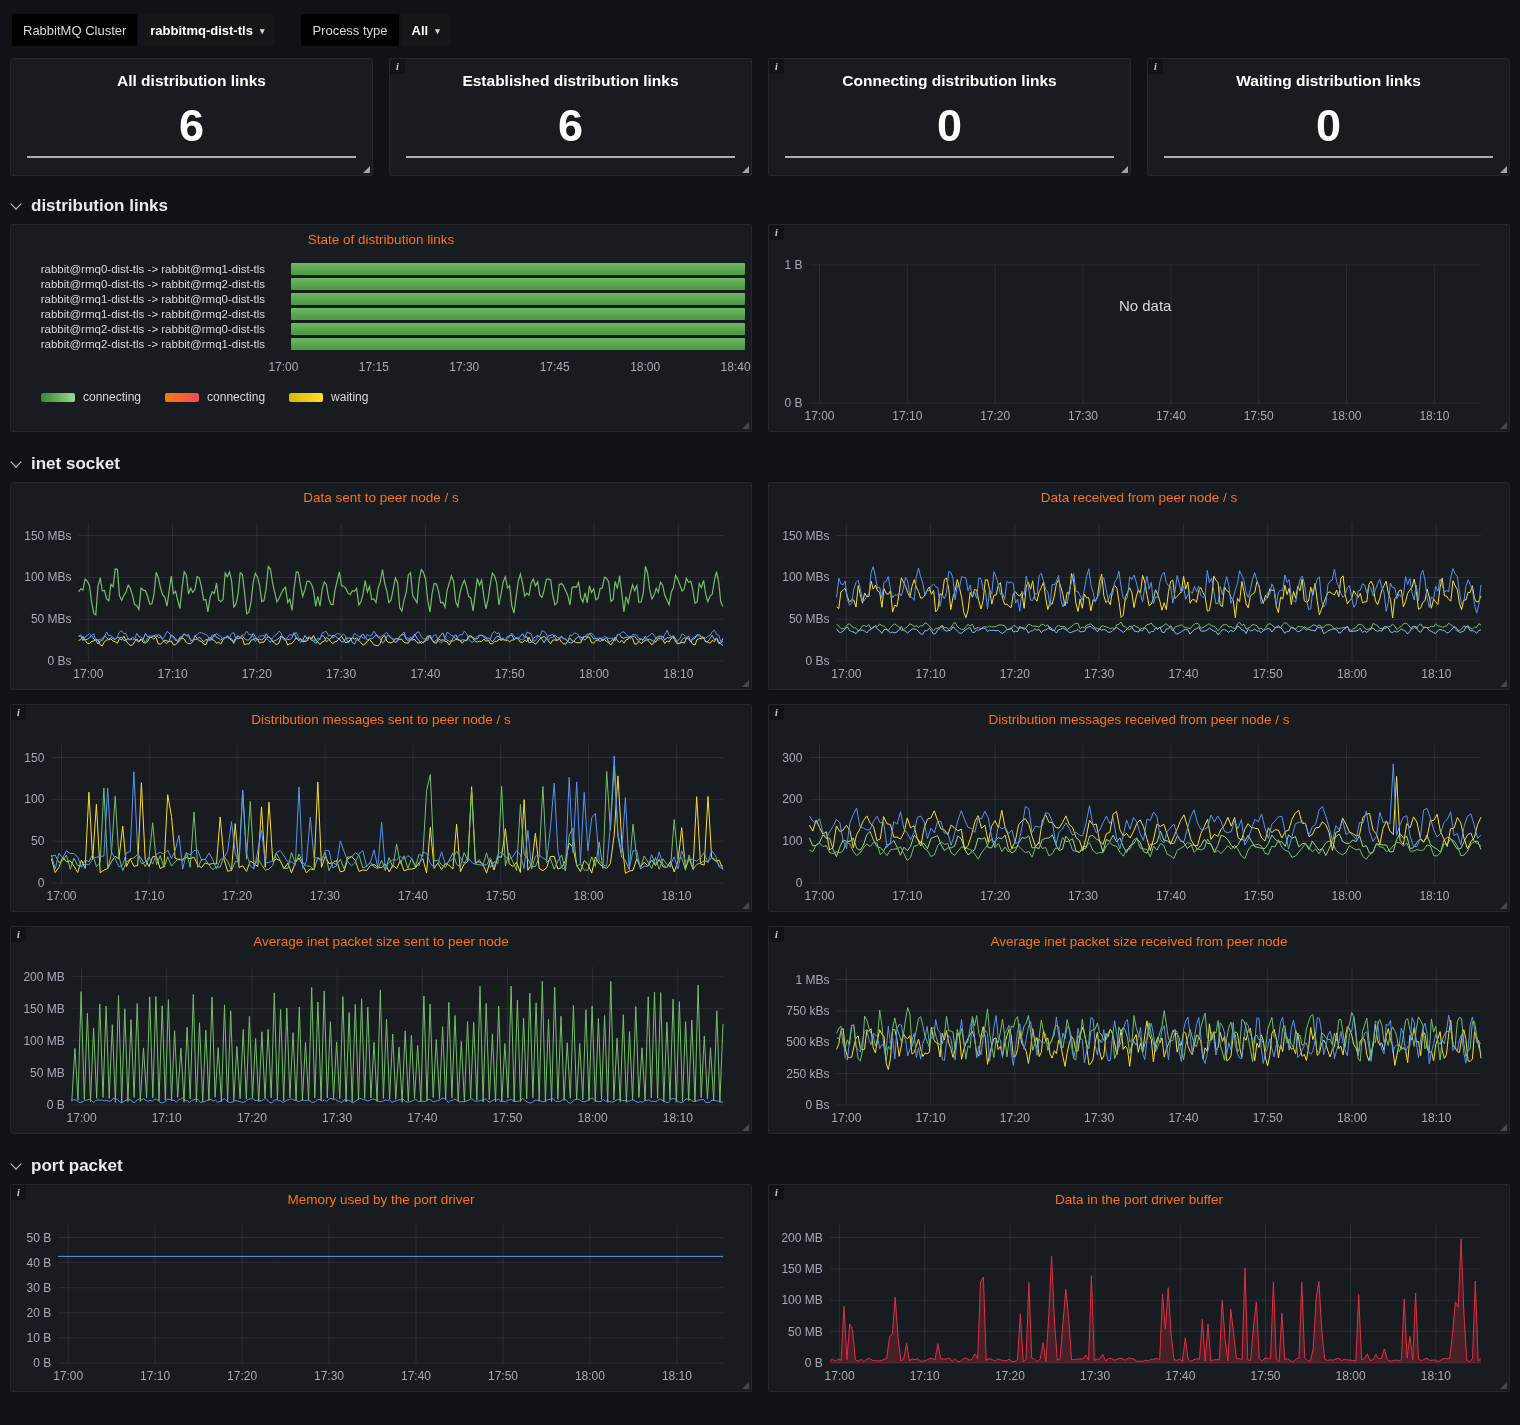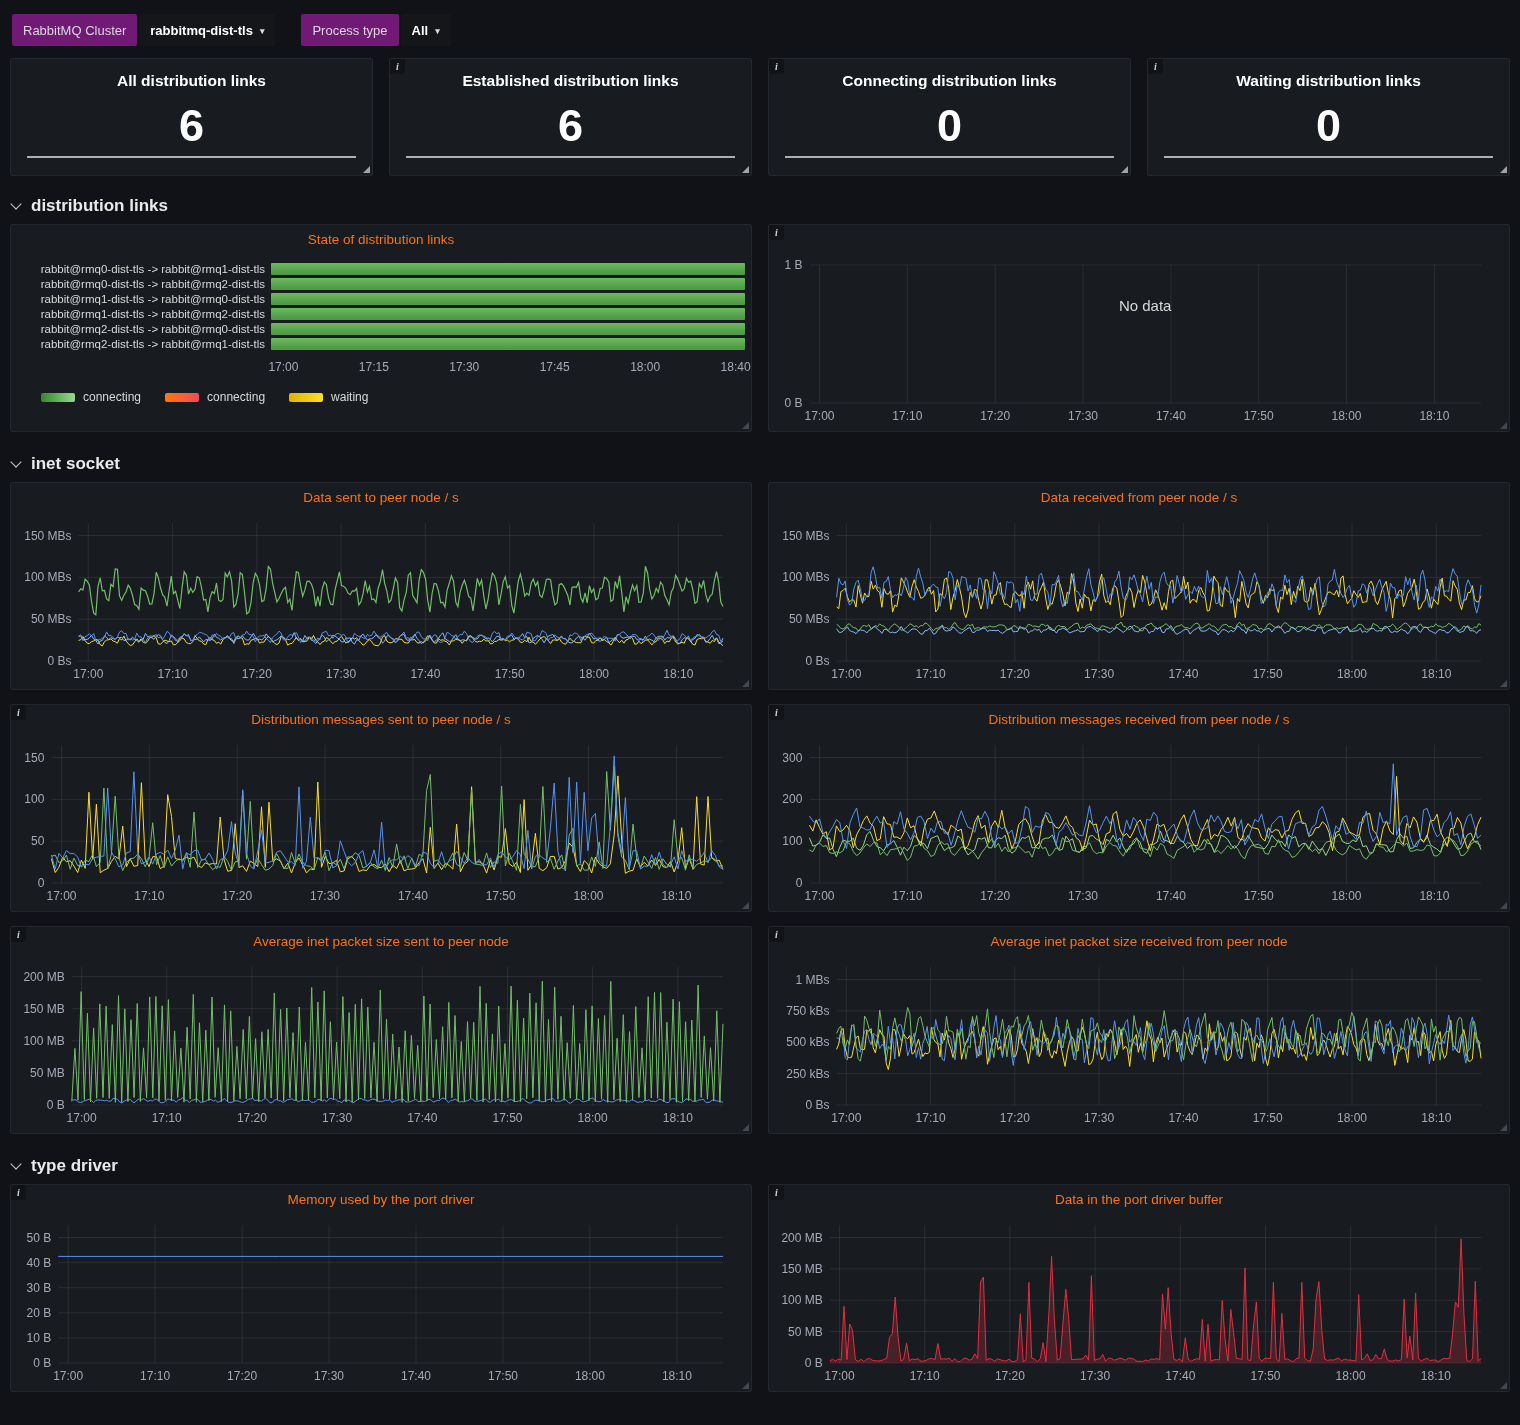--- a/index.html
+++ b/index.html
@@ -1,21 +1,21 @@
 <!DOCTYPE html>
 <html><head>
 <meta charset="utf-8">
 <style>
   html,body{margin:0;padding:0;background:#111217;font-family:"Liberation Sans",sans-serif;color:#d8d9da;}
   .page{width:1520px;min-height:1425px;overflow:hidden;}
 
   
   .topbar{display:flex;align-items:center;gap:26px;margin:12px 10px 10px 12px;height:36px;}
   .var-group{display:flex;align-items:center;gap:2px;}
-  .chip-label{background:#701a75;color:#d8d9da;font-size:13px;font-weight:500;padding:0 11px;height:32px;display:flex;align-items:center;border-radius:2px;}
+  .chip-label{background:#000000;color:#d8d9da;font-size:13px;font-weight:500;padding:0 11px;height:32px;display:flex;align-items:center;border-radius:2px;}
   .chip-value{background:#141619;color:#ffffff;font-size:13px;font-weight:600;padding:0 11px;height:32px;display:flex;align-items:center;gap:7px;border-radius:2px;cursor:pointer;}
   .caret{font-size:9px;color:#d8d9da;transform:translateY(1px);}
 
   
   .stats-row{display:grid;grid-template-columns:repeat(4,1fr);gap:16px;height:118px;margin:0 10px 12px 10px;}
   .stat{position:relative;border-radius:2px;background:#56a64b;display:flex;flex-direction:column;align-items:center;overflow:hidden;}
   .stat-title{margin-top:13px;font-size:15.5px;font-weight:600;color:#ffffff;}
   .stat-value{flex:1;display:flex;align-items:center;font-size:45px;font-weight:600;color:#ffffff;margin-bottom:14px;}
   .stat-line{position:absolute;left:16px;right:16px;bottom:17px;height:2px;background:rgba(255,255,255,0.65);}
   .stat .corner{border-bottom-color:rgba(255,255,255,0.6);}
@@ -31,21 +31,21 @@
   .panel-title{height:28px;display:flex;align-items:center;justify-content:center;font-size:13.5px;font-weight:400;color:#f97316;cursor:pointer;}
   .chart{position:absolute;top:30px;left:6px;right:6px;bottom:4px;}
   .chart svg text{fill:rgba(204,204,220,0.80);font-size:12px;font-family:"Liberation Sans",sans-serif;}
   .chart svg text.nodata{fill:#d8d9da;font-size:15px;}
   .info{position:absolute;top:0;left:0;width:15px;height:15px;font:italic bold 10px "Liberation Serif",serif;color:#cfd2d5;display:flex;align-items:center;justify-content:center;background:rgba(0,0,0,0.28);border-bottom-right-radius:3px;z-index:2;cursor:pointer;}
   .corner{position:absolute;right:2px;bottom:2px;width:0;height:0;border-left:7px solid transparent;border-bottom:7px solid #45494f;cursor:nwse-resize;z-index:2;}
 
   
   .st-rows{display:flex;flex-direction:column;gap:3px;margin-top:8px;}
   .st-row{display:flex;align-items:center;height:12px;}
-  .st-label{width:248px;text-align:right;padding-right:6px;font-size:11.5px;color:#d8d9da;white-space:nowrap;}
+  .st-label{width:248px;text-align:right;padding-right:26px;font-size:11.5px;color:#d8d9da;white-space:nowrap;}
   .st-bar{flex:1;height:12px;border-radius:1px;background:linear-gradient(180deg,#6cbb60 0%,#4f9a45 85%);}
   .st-axis{position:relative;height:16px;margin-left:257px;margin-top:10px;font-size:12px;color:rgba(204,204,220,0.80);}
   .st-axis span{position:absolute;transform:translateX(-50%);}
   .st-legend{display:flex;gap:24px;margin:14px 0 0 24px;align-items:center;}
   .lg-item{display:flex;align-items:center;cursor:pointer;}
   .lg-swatch{display:inline-block;width:34px;height:9px;border-radius:2px;margin-right:8px;}
   .lg-text{font-size:12px;color:#d8d9da;}
 </style>
 </head>
 <body>
@@ -405,21 +405,21 @@
             <path d="M61.6 92.4L63.8 86.8L65.9 73.9L68.1 71.4L70.2 91.0L72.4 100.2L74.5 100.6L76.7 100.2L78.8 90.0L81.0 80.7L83.2 79.0L85.3 91.5L87.5 92.9L89.6 92.3L91.8 73.2L93.9 74.2L96.1 71.7L98.2 90.8L100.4 95.9L102.5 83.4L104.7 72.7L106.9 77.6L109.0 79.2L111.2 106.1L113.3 112.6L115.5 101.2L117.6 72.9L119.8 72.6L121.9 81.8L124.1 99.4L126.3 89.0L128.4 76.4L130.6 80.4L132.7 81.7L134.9 78.5L137.0 97.1L139.2 95.5L141.3 88.8L143.5 82.2L145.7 91.9L147.8 99.6L150.0 95.9L152.1 96.8L154.3 95.3L156.4 70.3L158.6 82.2L160.7 85.3L162.9 87.0L165.0 99.9L167.2 76.0L169.4 83.1L171.5 73.5L173.7 85.9L175.8 91.4L178.0 100.5L180.1 92.5L182.3 76.4L184.4 77.8L186.6 102.3L188.8 92.4L190.9 86.0L193.1 81.2L195.2 76.9L197.4 74.4L199.5 81.2L201.7 96.1L203.8 99.2L206.0 79.9L208.2 69.6L210.3 80.5L212.5 107.3L214.6 97.2L216.8 88.6L218.9 81.8L221.1 80.9L223.2 92.7L225.4 89.2L227.5 99.7L229.7 86.5L231.9 79.0L234.0 72.4L236.2 78.2L238.3 100.0L240.5 99.4L242.6 92.3L244.8 73.6L246.9 86.9L249.1 89.6L251.3 94.5L253.4 106.5L255.6 93.2L257.7 71.6L259.9 85.4L262.0 80.7L264.2 99.6L266.3 95.3L268.5 73.6L270.7 83.9L272.8 80.9L275.0 97.0L277.1 101.1L279.3 93.7L281.4 96.7L283.6 83.1L285.7 87.9L287.9 99.3L290.0 109.4L292.2 95.7L294.4 85.5L296.5 79.3L298.7 82.6L300.8 93.4L303.0 94.0L305.1 78.1L307.3 70.3L309.4 76.0L311.6 87.9L313.8 107.6L315.9 106.6L318.1 101.9L320.2 85.3L322.4 75.3L324.5 94.2L326.7 102.6L328.8 99.2L331.0 76.5L333.2 79.7L335.3 72.2L337.5 76.7L339.6 85.8L341.8 97.9L343.9 87.5L346.1 72.4L348.2 92.5L350.4 89.1L352.5 92.4L354.7 109.4L356.9 89.5L359.0 82.0L361.2 77.5L363.3 95.3L365.5 86.1L367.6 95.1L369.8 78.3L371.9 63.8L374.1 77.4L376.3 82.7L378.4 105.0L380.6 86.9L382.7 80.4L384.9 85.8L387.0 81.0L389.2 100.1L391.3 92.5L393.5 86.7L395.7 81.2L397.8 75.3L400.0 72.5L402.1 95.1L404.3 86.9L406.4 88.0L408.6 74.7L410.7 76.0L412.9 88.6L415.1 94.4L417.2 97.6L419.4 88.0L421.5 78.1L423.7 79.6L425.8 84.4L428.0 102.0L430.1 90.9L432.3 94.4L434.4 66.8L436.6 83.2L438.8 74.7L440.9 92.8L443.1 90.7L445.2 75.4L447.4 84.4L449.5 79.4L451.7 103.7L453.8 102.7L456.0 98.8L458.2 78.2L460.3 74.9L462.5 76.6L464.6 90.3L466.8 100.3L468.9 80.1L471.1 83.3L473.2 73.2L475.4 71.2L477.6 87.9L479.7 103.8L481.9 86.2L484.0 90.5L486.2 77.8L488.3 83.3L490.5 101.2L492.6 108.8L494.8 98.5L496.9 76.5L499.1 72.3L501.3 81.2L503.4 100.9L505.6 87.9L507.7 94.7L509.9 75.4L512.0 81.7L514.2 87.2L516.3 92.2L518.5 91.2L520.7 96.9L522.8 75.9L525.0 90.7L527.1 99.3L529.3 97.4L531.4 103.4L533.6 90.7L535.7 70.5L537.9 82.6L540.1 75.4L542.2 98.5L544.4 96.4L546.5 87.1L548.7 83.0L550.8 86.8L553.0 94.1L555.1 100.0L557.3 92.5L559.4 89.6L561.6 75.9L563.8 91.7L565.9 89.2L568.1 97.9L570.2 81.0L572.4 69.6L574.5 72.1L576.7 78.2L578.8 87.7L581.0 90.9L583.2 98.4L585.3 83.7L587.5 81.6L589.6 82.6L591.8 97.6L593.9 103.7L596.1 95.6L598.2 88.5L600.4 67.3L602.6 83.2L604.7 88.0L606.9 86.4L609.0 93.2L611.2 78.7L613.3 71.5L615.5 83.3L617.6 88.4L619.8 108.4L621.9 98.3L624.1 87.1L626.3 92.2L628.4 90.6L630.6 93.8L632.7 105.6L634.9 78.4L637.0 83.1L639.2 70.5L641.3 85.1L643.5 84.5L645.7 98.6L647.8 74.0L650.0 77.2L652.1 90.9L654.3 96.2L656.4 94.0L658.6 104.0L660.7 88.0L662.9 81.3L665.1 74.6L667.2 93.4L669.4 101.3L671.5 97.6L673.7 76.6L675.8 63.3L678.0 88.5L680.1 90.6L682.3 94.5L684.4 95.6L686.6 81.1L688.8 72.5L690.9 82.7L693.1 103.8L695.2 104.4L697.4 101.9L699.5 74.7L701.7 81.9L703.8 83.9L706.0 101.3" fill="none" stroke="#fade2a" stroke-width="1"></path>
             <path d="M61.6 80.7L63.8 81.7L65.9 75.4L68.1 77.3L70.2 100.9L72.4 102.9L74.5 83.7L76.7 67.9L78.8 69.3L81.0 90.6L83.2 92.8L85.3 94.9L87.5 82.6L89.6 74.3L91.8 72.6L93.9 82.5L96.1 87.7L98.2 76.4L100.4 77.7L102.5 79.9L104.7 91.7L106.9 87.5L109.0 88.4L111.2 93.2L113.3 69.2L115.5 86.2L117.6 80.7L119.8 102.0L121.9 72.3L124.1 67.5L126.3 68.1L128.4 79.2L130.6 82.7L132.7 98.9L134.9 92.4L137.0 82.9L139.2 76.4L141.3 100.6L143.5 90.6L145.7 102.2L147.8 86.3L150.0 80.8L152.1 69.4L154.3 85.5L156.4 79.5L158.6 82.6L160.7 62.5L162.9 73.1L165.0 75.2L167.2 102.3L169.4 103.6L171.5 85.7L173.7 78.4L175.8 81.6L178.0 94.5L180.1 102.8L182.3 79.2L184.4 78.6L186.6 62.6L188.8 86.2L190.9 86.8L193.1 83.9L195.2 69.8L197.4 61.9L199.5 78.9L201.7 101.0L203.8 89.0L206.0 98.1L208.2 80.8L210.3 73.0L212.5 76.3L214.6 104.3L216.8 88.7L218.9 70.3L221.1 58.6L223.2 80.4L225.4 83.0L227.5 100.6L229.7 76.2L231.9 73.1L234.0 68.1L236.2 95.1L238.3 108.4L240.5 90.6L242.6 73.8L244.8 66.7L246.9 81.1L249.1 92.4L251.3 81.5L253.4 70.2L255.6 64.6L257.7 77.2L259.9 79.8L262.0 98.3L264.2 82.0L266.3 85.0L268.5 86.2L270.7 84.4L272.8 86.9L275.0 86.6L277.1 81.7L279.3 78.2L281.4 60.2L283.6 77.6L285.7 91.0L287.9 76.1L290.0 81.8L292.2 69.6L294.4 71.5L296.5 90.2L298.7 100.5L300.8 91.6L303.0 71.4L305.1 81.3L307.3 82.6L309.4 105.8L311.6 93.9L313.8 84.9L315.9 60.7L318.1 61.7L320.2 88.6L322.4 98.2L324.5 82.4L326.7 85.6L328.8 72.7L331.0 94.8L333.2 103.8L335.3 103.4L337.5 79.6L339.6 63.7L341.8 77.8L343.9 90.3L346.1 84.6L348.2 73.1L350.4 65.4L352.5 62.5L354.7 85.0L356.9 82.4L359.0 84.7L361.2 88.4L363.3 80.5L365.5 70.5L367.6 96.5L369.8 102.6L371.9 84.0L374.1 72.6L376.3 66.3L378.4 76.9L380.6 94.9L382.7 90.0L384.9 84.3L387.0 73.5L389.2 68.7L391.3 86.4L393.5 102.9L395.7 81.7L397.8 73.1L400.0 74.1L402.1 74.6L404.3 94.4L406.4 104.7L408.6 72.3L410.7 64.0L412.9 60.1L415.1 77.5L417.2 96.5L419.4 80.5L421.5 68.1L423.7 60.5L425.8 79.0L428.0 101.5L430.1 106.5L432.3 96.2L434.4 87.6L436.6 75.0L438.8 80.6L440.9 98.0L443.1 89.2L445.2 65.8L447.4 69.1L449.5 76.1L451.7 97.1L453.8 85.7L456.0 92.8L458.2 65.4L460.3 88.1L462.5 96.8L464.6 101.0L466.8 101.5L468.9 82.6L471.1 65.3L473.2 68.6L475.4 77.6L477.6 81.9L479.7 86.5L481.9 60.9L484.0 61.4L486.2 90.7L488.3 106.5L490.5 95.6L492.6 91.2L494.8 81.7L496.9 91.8L499.1 99.9L501.3 88.0L503.4 81.8L505.6 65.1L507.7 60.3L509.9 81.3L512.0 79.7L514.2 93.3L516.3 71.5L518.5 63.2L520.7 75.0L522.8 100.6L525.0 97.7L527.1 93.0L529.3 88.5L531.4 85.9L533.6 94.6L535.7 97.4L537.9 94.4L540.1 83.2L542.2 60.9L544.4 61.3L546.5 74.4L548.7 97.9L550.8 89.7L553.0 77.8L555.1 74.2L557.3 83.4L559.4 101.5L561.6 93.3L563.8 86.1L565.9 74.5L568.1 86.2L570.2 93.6L572.4 98.9L574.5 77.0L576.7 74.1L578.8 59.3L581.0 74.9L583.2 98.3L585.3 84.3L587.5 84.7L589.6 76.1L591.8 74.7L593.9 90.6L596.1 104.4L598.2 85.3L600.4 64.0L602.6 65.3L604.7 84.5L606.9 92.1L609.0 96.9L611.2 67.1L613.3 68.6L615.5 63.4L617.6 95.7L619.8 89.8L621.9 87.9L624.1 88.8L626.3 71.1L628.4 77.2L630.6 94.7L632.7 89.4L634.9 88.9L637.0 60.6L639.2 65.2L641.3 85.1L643.5 100.8L645.7 82.5L647.8 71.9L650.0 66.1L652.1 76.6L654.3 106.8L656.4 95.3L658.6 86.5L660.7 77.5L662.9 84.5L665.1 87.4L667.2 82.9L669.4 86.7L671.5 74.0L673.7 58.1L675.8 70.5L678.0 93.6L680.1 90.5L682.3 93.9L684.4 83.0L686.6 77.4L688.8 96.2L690.9 106.2L693.1 92.4L695.2 67.9L697.4 59.9L699.5 71.9L701.7 85.4L703.8 86.3L706.0 86.2" fill="none" stroke="#5794f2" stroke-width="1"></path>
             <path d="M61.6 76.4L63.8 71.4L65.9 69.1L68.1 87.2L70.2 91.3L72.4 82.9L74.5 88.0L76.7 69.0L78.8 67.5L81.0 87.4L83.2 101.6L85.3 104.2L87.5 93.5L89.6 59.1L91.8 63.0L93.9 71.2L96.1 76.6L98.2 78.2L100.4 89.2L102.5 81.2L104.7 53.1L106.9 68.4L109.0 90.3L111.2 103.5L113.3 89.4L115.5 92.5L117.6 71.5L119.8 60.9L121.9 71.6L124.1 77.3L126.3 84.2L128.4 77.4L130.6 62.3L132.7 50.5L134.9 57.2L137.0 89.5L139.2 82.6L141.3 73.3L143.5 61.4L145.7 59.6L147.8 68.5L150.0 79.7L152.1 84.3L154.3 90.0L156.4 72.0L158.6 70.2L160.7 78.2L162.9 85.9L165.0 87.7L167.2 86.8L169.4 78.6L171.5 59.2L173.7 74.0L175.8 73.9L178.0 75.1L180.1 92.6L182.3 72.3L184.4 80.2L186.6 71.6L188.8 85.1L190.9 102.2L193.1 88.9L195.2 90.8L197.4 59.5L199.5 69.0L201.7 58.6L203.8 76.2L206.0 82.5L208.2 77.4L210.3 68.1L212.5 51.8L214.6 75.5L216.8 90.1L218.9 100.6L221.1 82.3L223.2 85.9L225.4 75.3L227.5 62.1L229.7 78.2L231.9 99.8L234.0 84.2L236.2 69.1L238.3 70.2L240.5 62.4L242.6 59.6L244.8 82.2L246.9 78.2L249.1 68.9L251.3 66.0L253.4 58.5L255.6 75.3L257.7 93.3L259.9 86.4L262.0 91.2L264.2 80.4L266.3 63.1L268.5 74.2L270.7 78.1L272.8 93.5L275.0 86.7L277.1 83.3L279.3 72.4L281.4 68.3L283.6 69.7L285.7 86.1L287.9 91.0L290.0 77.9L292.2 62.6L294.4 72.9L296.5 80.2L298.7 101.9L300.8 102.9L303.0 78.4L305.1 83.0L307.3 62.1L309.4 76.5L311.6 87.7L313.8 91.6L315.9 74.0L318.1 72.8L320.2 72.1L322.4 65.9L324.5 75.4L326.7 78.1L328.8 83.4L331.0 83.3L333.2 75.9L335.3 72.6L337.5 75.3L339.6 101.7L341.8 95.9L343.9 69.9L346.1 75.5L348.2 70.5L350.4 73.3L352.5 80.9L354.7 96.6L356.9 86.4L359.0 58.6L361.2 70.9L363.3 77.2L365.5 80.8L367.6 95.8L369.8 86.9L371.9 81.8L374.1 65.6L376.3 77.9L378.4 85.8L380.6 93.8L382.7 83.4L384.9 75.4L387.0 69.2L389.2 53.6L391.3 66.7L393.5 82.2L395.7 84.0L397.8 83.5L400.0 75.2L402.1 77.0L404.3 80.9L406.4 93.6L408.6 102.9L410.7 88.2L412.9 80.8L415.1 72.5L417.2 80.1L419.4 86.9L421.5 89.9L423.7 79.9L425.8 70.6L428.0 62.9L430.1 56.1L432.3 80.3L434.4 84.2L436.6 81.7L438.8 74.9L440.9 76.0L443.1 63.5L445.2 87.9L447.4 95.0L449.5 103.2L451.7 81.7L453.8 70.3L456.0 65.1L458.2 77.5L460.3 77.6L462.5 94.8L464.6 91.8L466.8 62.4L468.9 63.9L471.1 71.1L473.2 80.9L475.4 92.4L477.6 104.8L479.7 79.8L481.9 78.2L484.0 82.8L486.2 82.2L488.3 86.1L490.5 93.3L492.6 72.9L494.8 66.2L496.9 60.4L499.1 79.2L501.3 82.5L503.4 89.4L505.6 91.7L507.7 71.2L509.9 68.5L512.0 85.7L514.2 82.0L516.3 86.7L518.5 91.1L520.7 72.9L522.8 79.8L525.0 78.1L527.1 88.4L529.3 87.0L531.4 72.1L533.6 64.9L535.7 59.0L537.9 57.5L540.1 80.9L542.2 95.2L544.4 95.1L546.5 76.0L548.7 77.1L550.8 80.7L553.0 82.6L555.1 82.3L557.3 87.8L559.4 76.1L561.6 83.7L563.8 62.8L565.9 62.3L568.1 76.8L570.2 90.3L572.4 73.2L574.5 67.0L576.7 55.4L578.8 60.2L581.0 79.2L583.2 102.2L585.3 104.0L587.5 74.5L589.6 68.1L591.8 61.0L593.9 82.2L596.1 99.7L598.2 84.8L600.4 85.5L602.6 67.8L604.7 62.5L606.9 68.3L609.0 84.8L611.2 81.5L613.3 88.7L615.5 75.2L617.6 69.9L619.8 73.7L621.9 79.9L624.1 94.8L626.3 91.3L628.4 77.8L630.6 63.4L632.7 61.6L634.9 72.3L637.0 78.9L639.2 89.5L641.3 71.7L643.5 59.9L645.7 63.8L647.8 68.3L650.0 91.9L652.1 88.0L654.3 94.5L656.4 61.9L658.6 75.1L660.7 69.2L662.9 85.4L665.1 103.2L667.2 82.4L669.4 78.1L671.5 74.0L673.7 75.0L675.8 70.8L678.0 89.3L680.1 90.4L682.3 64.8L684.4 60.3L686.6 61.7L688.8 86.4L690.9 99.5L693.1 93.4L695.2 91.7L697.4 64.9L699.5 64.7L701.7 78.5L703.8 90.8L706.0 96.4" fill="none" stroke="#73bf69" stroke-width="1"></path>
           </svg></div>
       <div class="corner"></div>
     </div>
   </div>
 
   <div class="section-header">
     <span class="chev"></span>
-    <span class="section-title">type driver</span>
+    <span class="section-title">port packet</span>
   </div>
 
   <div class="row">
     <div class="panel">
       <span class="info">i</span>
       <div class="panel-title">Memory used by the port driver</div>
       <div class="chart"><svg width="728" height="172">
             <line x1="41.2" x2="706" y1="148.0" y2="148.0" stroke="rgba(204,204,220,0.10)"></line>
             <text x="34.2" y="152.0" text-anchor="end">0 B</text>
             <line x1="41.2" x2="706" y1="122.9" y2="122.9" stroke="rgba(204,204,220,0.10)"></line>

